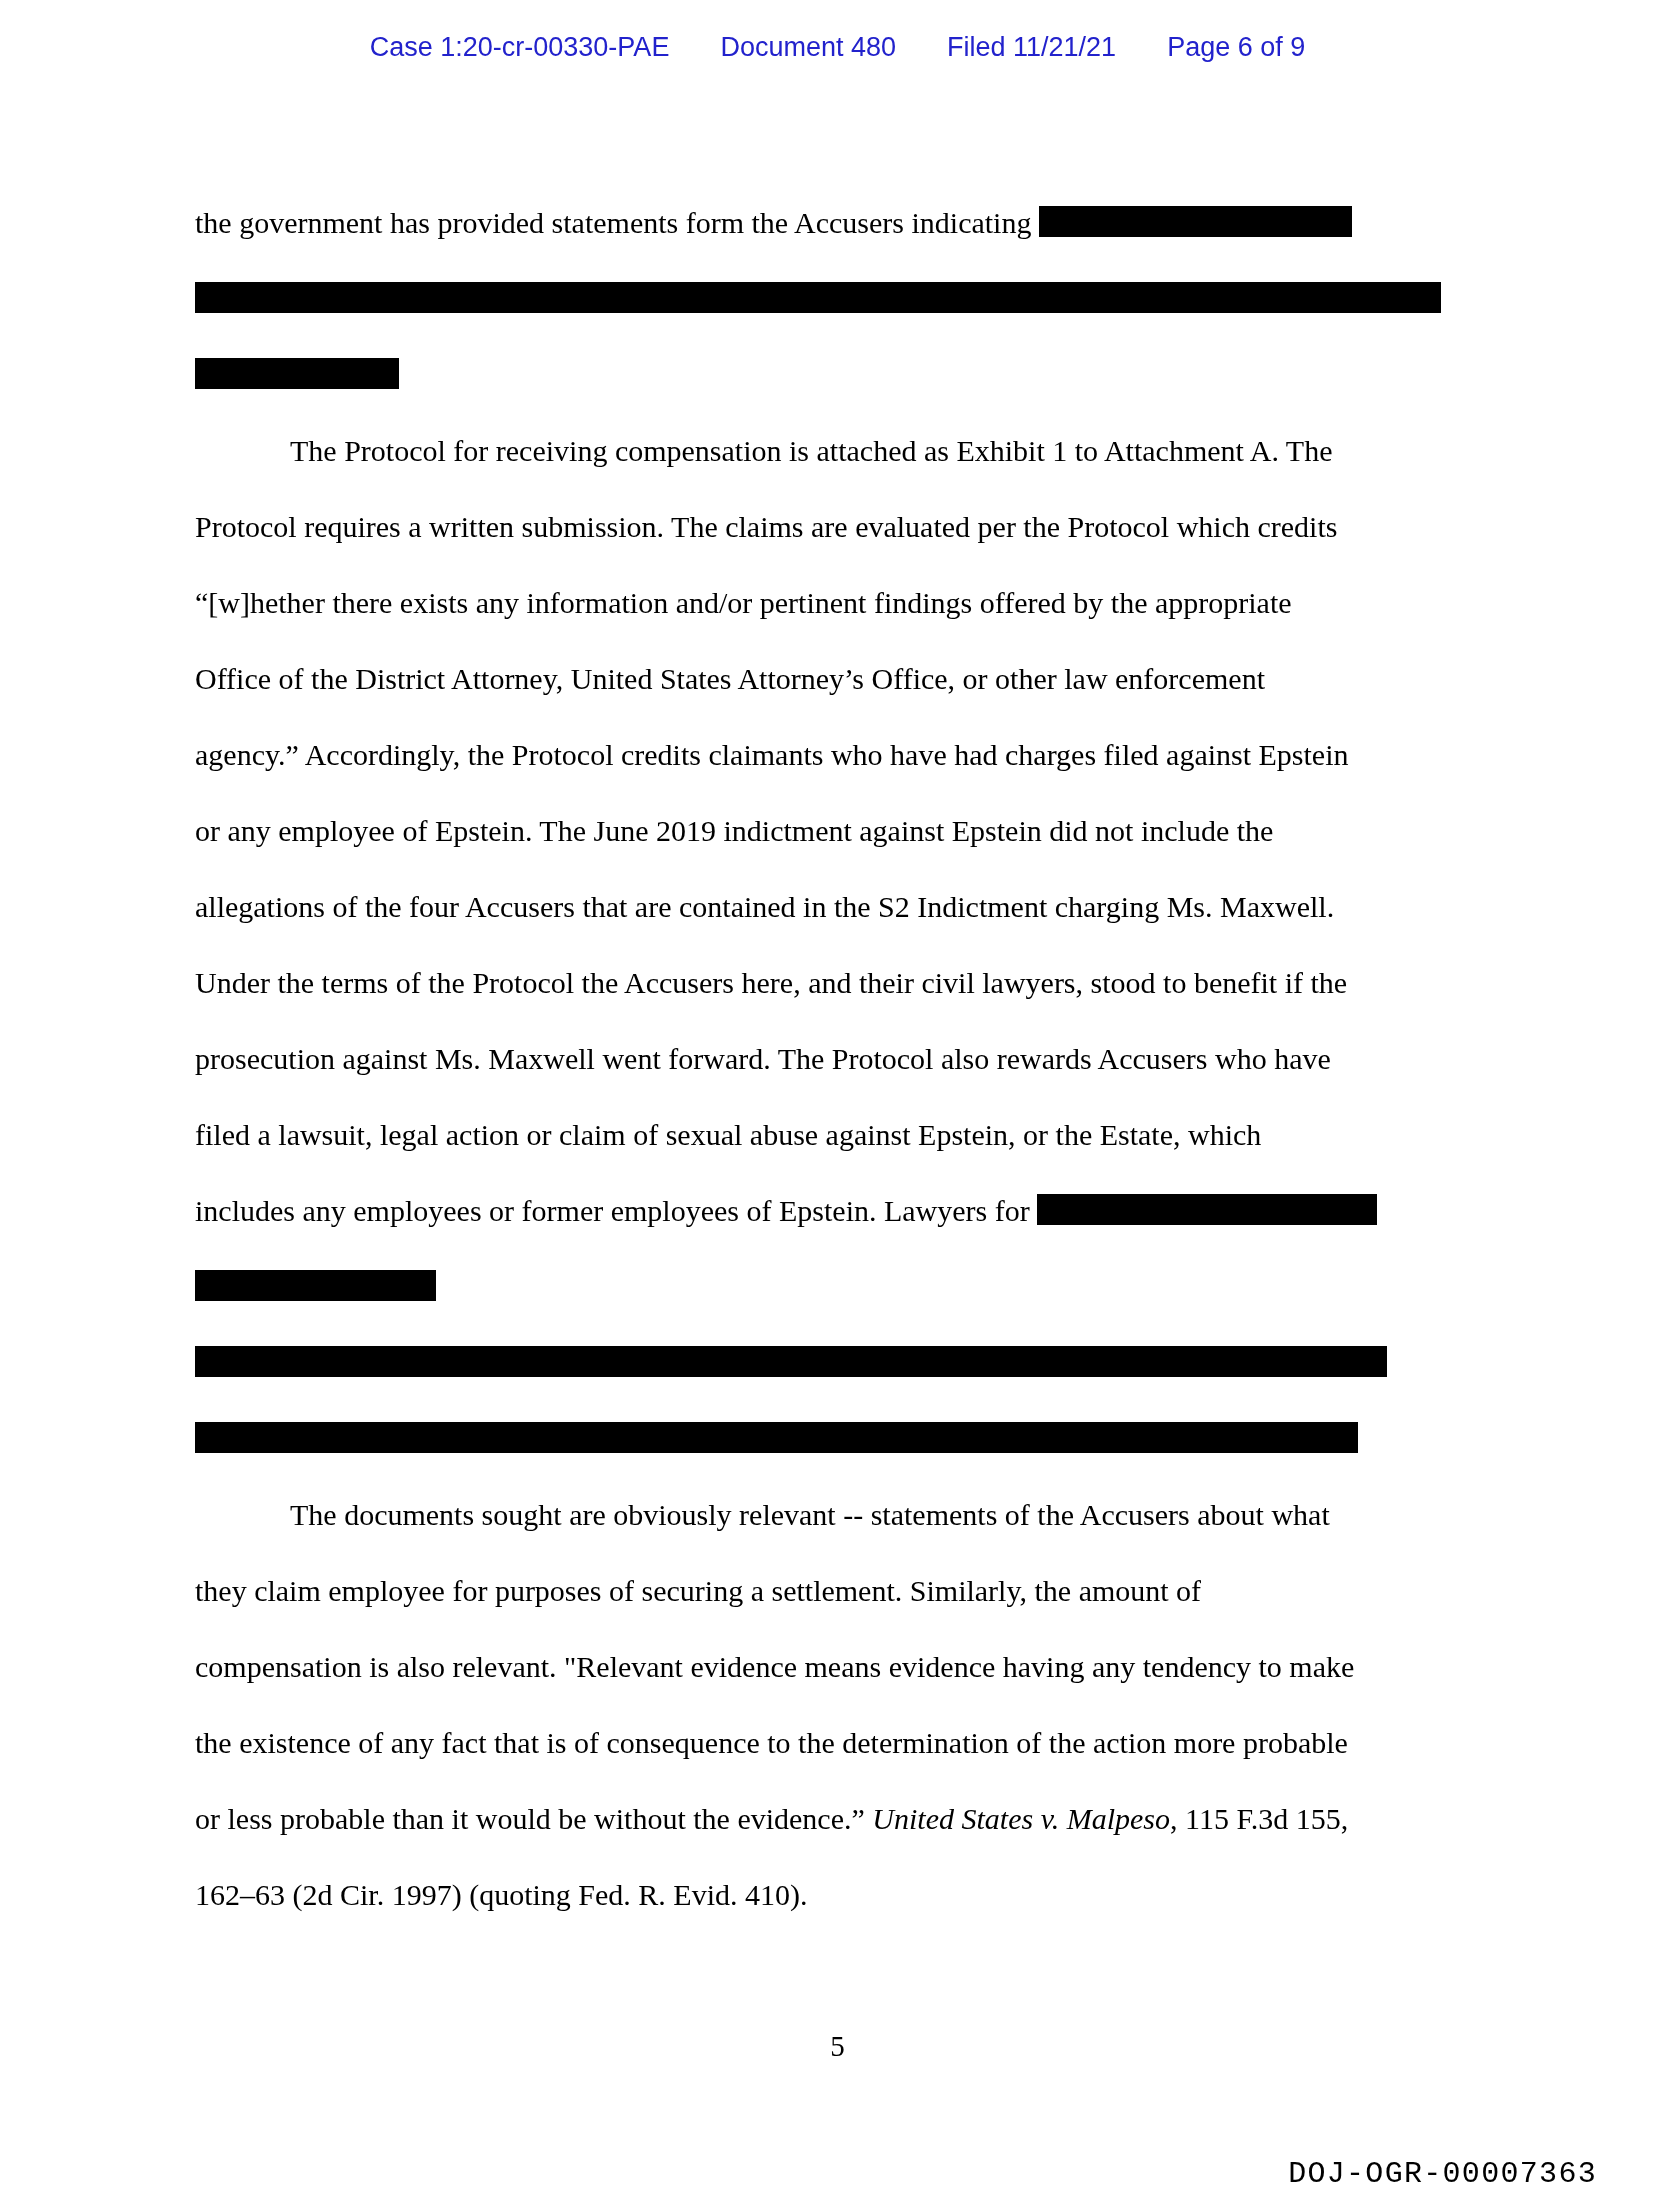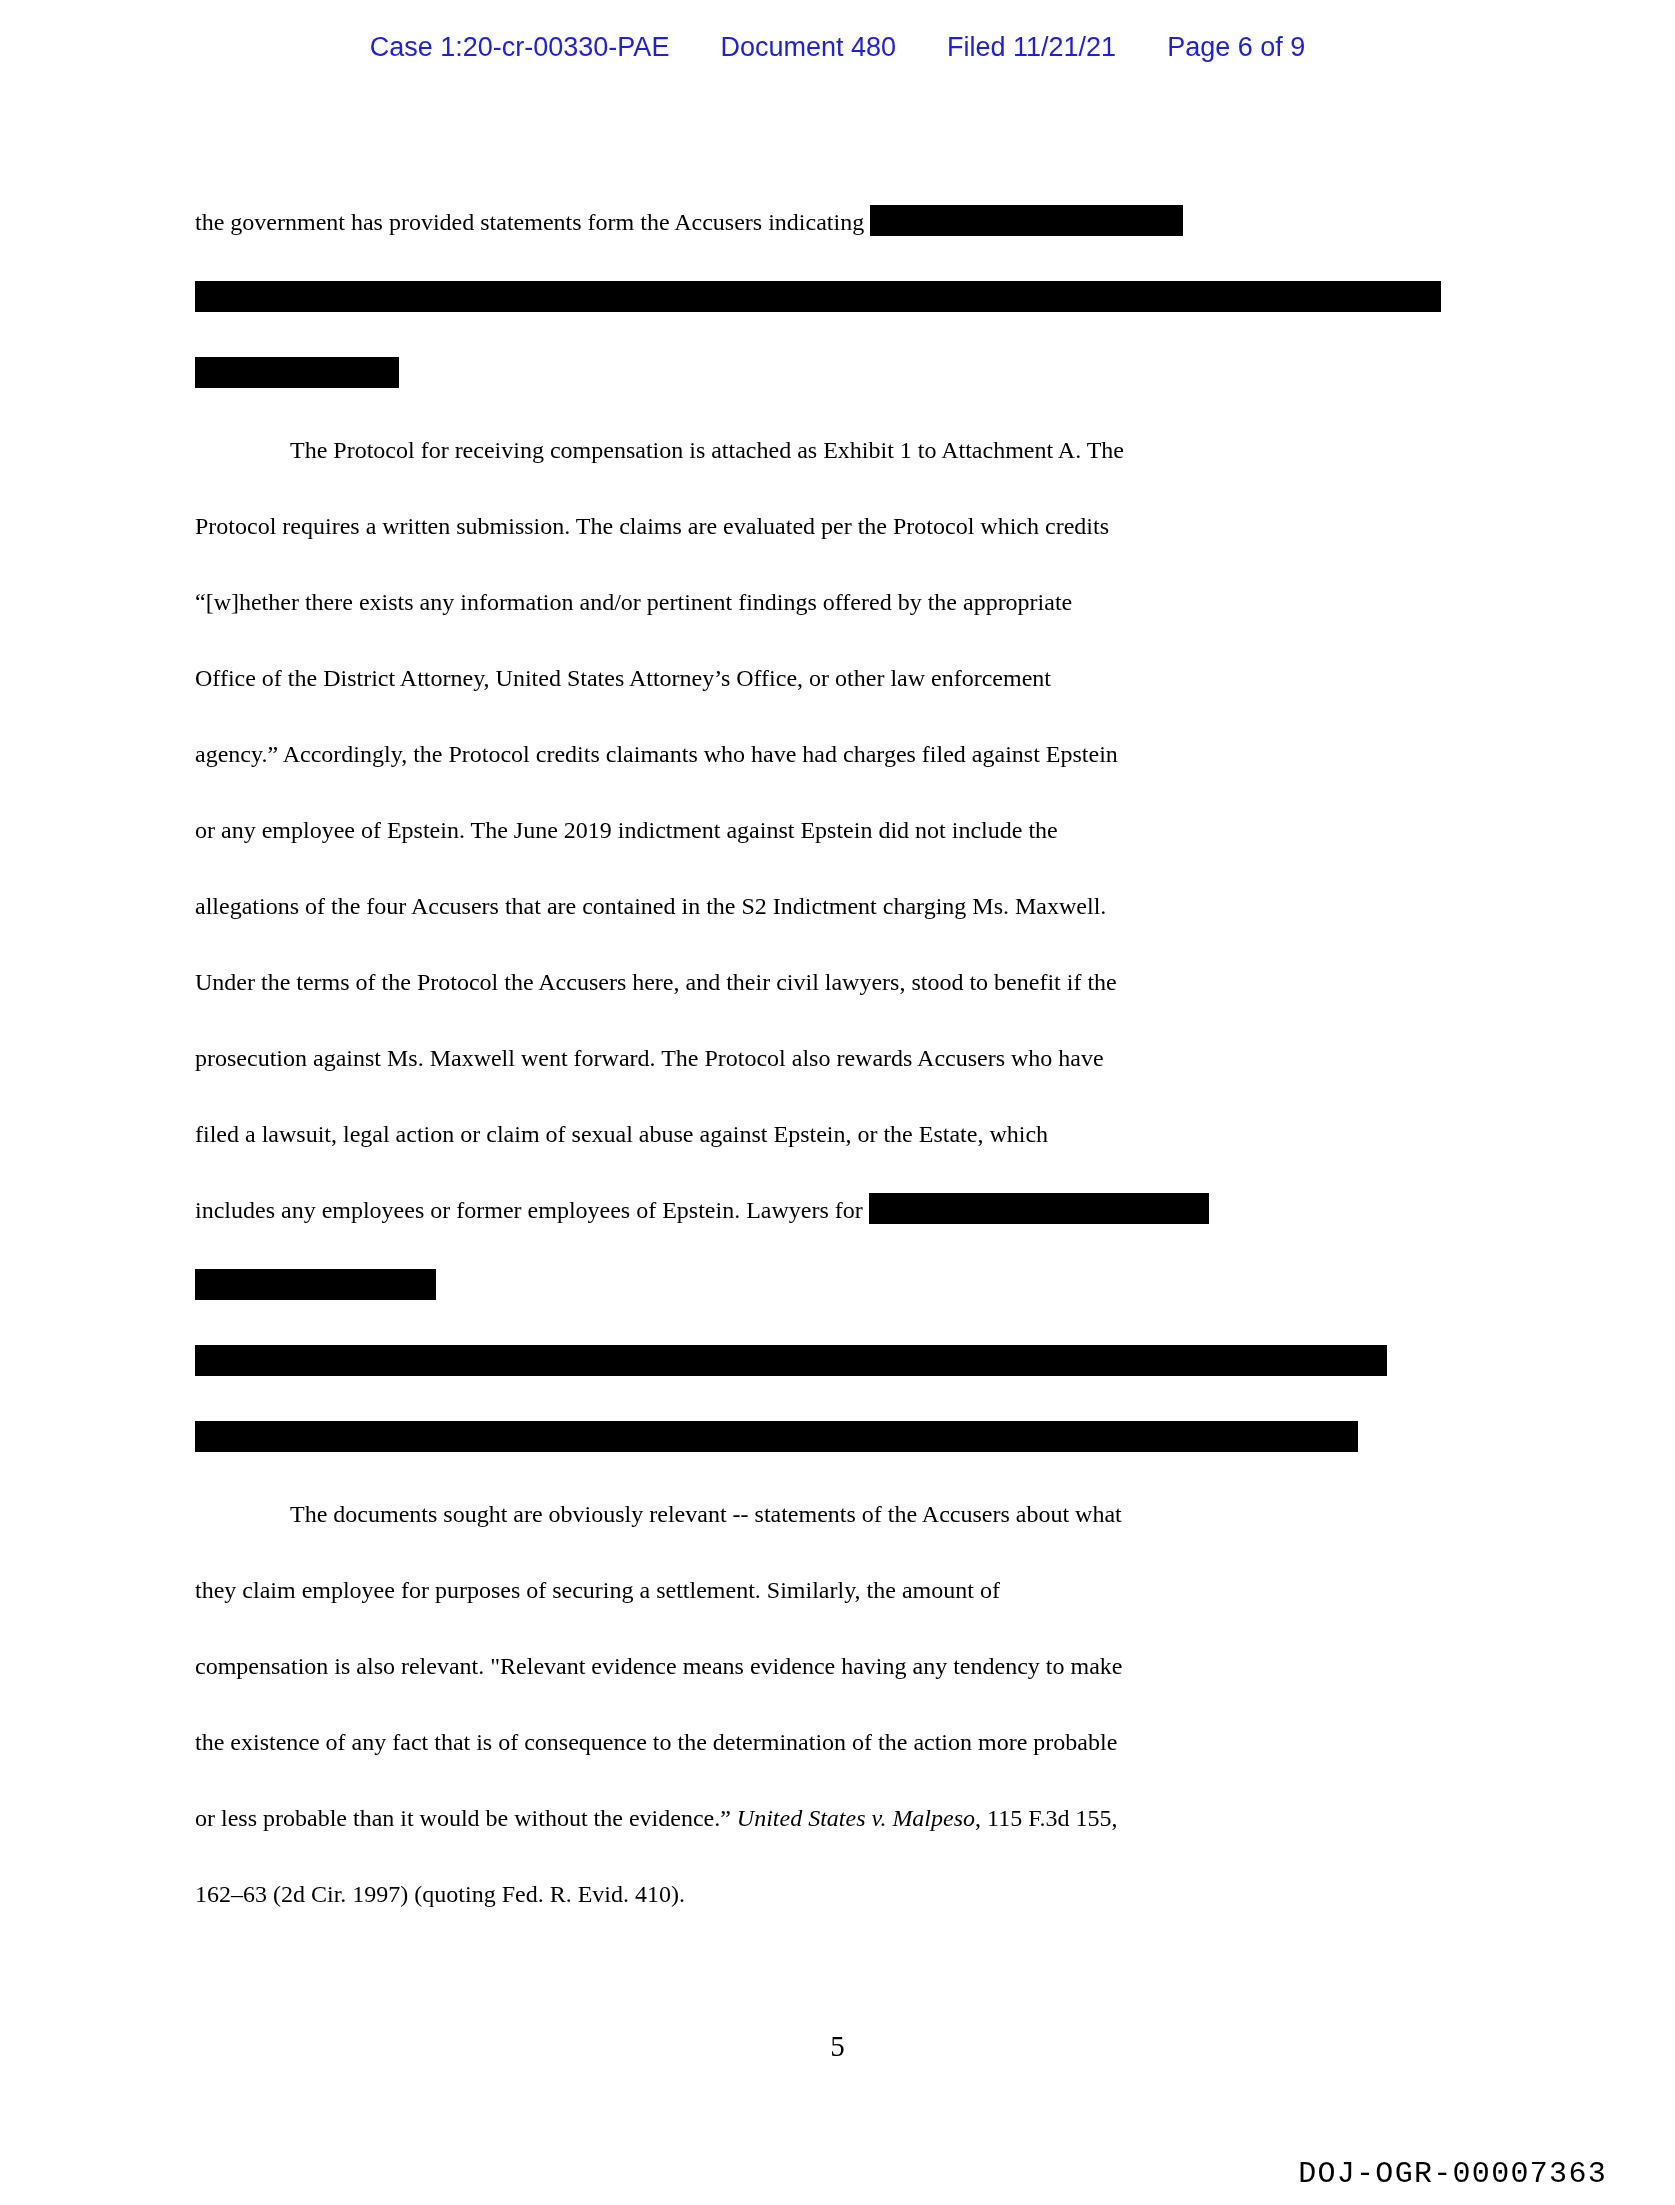--- a/index.html
+++ b/index.html
@@ -32,21 +32,21 @@
   .body {
     position: absolute;
     top: 182px;
     left: 195px;
     width: 1288px;
   }
   .line {
     height: 76px;
     line-height: 76px;
     white-space: nowrap;
-    font-size: 24px;
+    font-size: 30px;
   }
   .line.indent {
     padding-left: 95px;
   }
   .redaction {
     display: inline-block;
     height: 31px;
     background: #000000;
     vertical-align: middle;
     margin-top: -4px;
@@ -63,21 +63,21 @@
     top: 2027px;
     left: 0;
     width: 100%;
     text-align: center;
     font-size: 29px;
     line-height: 39px;
   }
   .bates {
     position: absolute;
     top: 2157px;
-    right: 68px;
+    right: 78px;
     font-family: "Liberation Mono", "DejaVu Sans Mono", monospace;
     font-size: 30px;
     letter-spacing: 1.3px;
     color: #000000;
   }
 </style>
 </head>
 <body>
 
 <div class="page">

